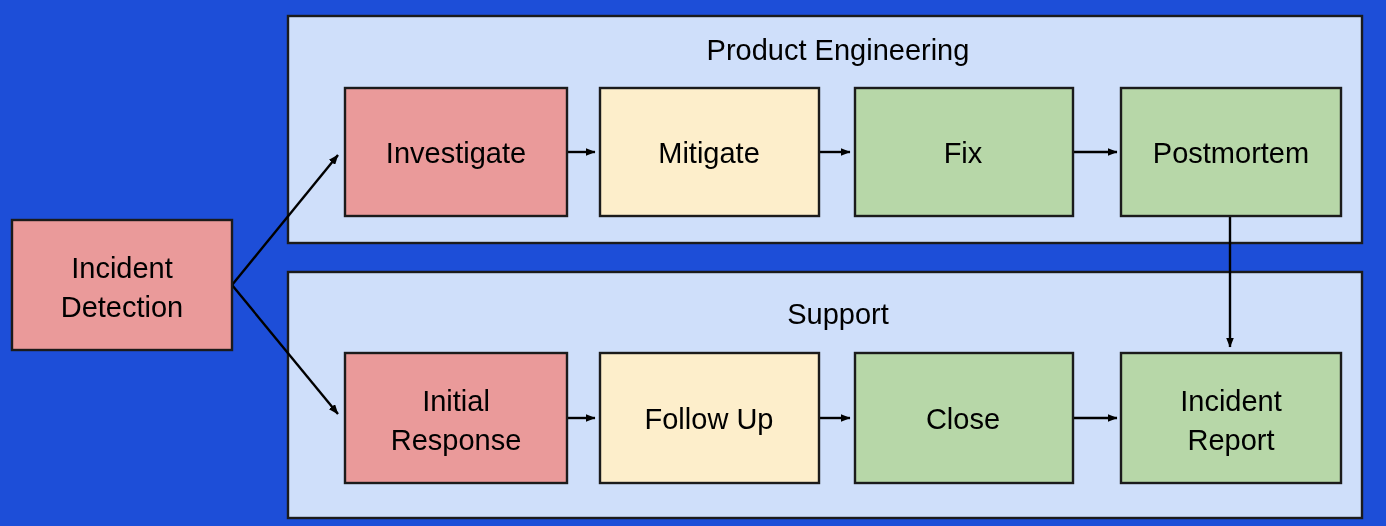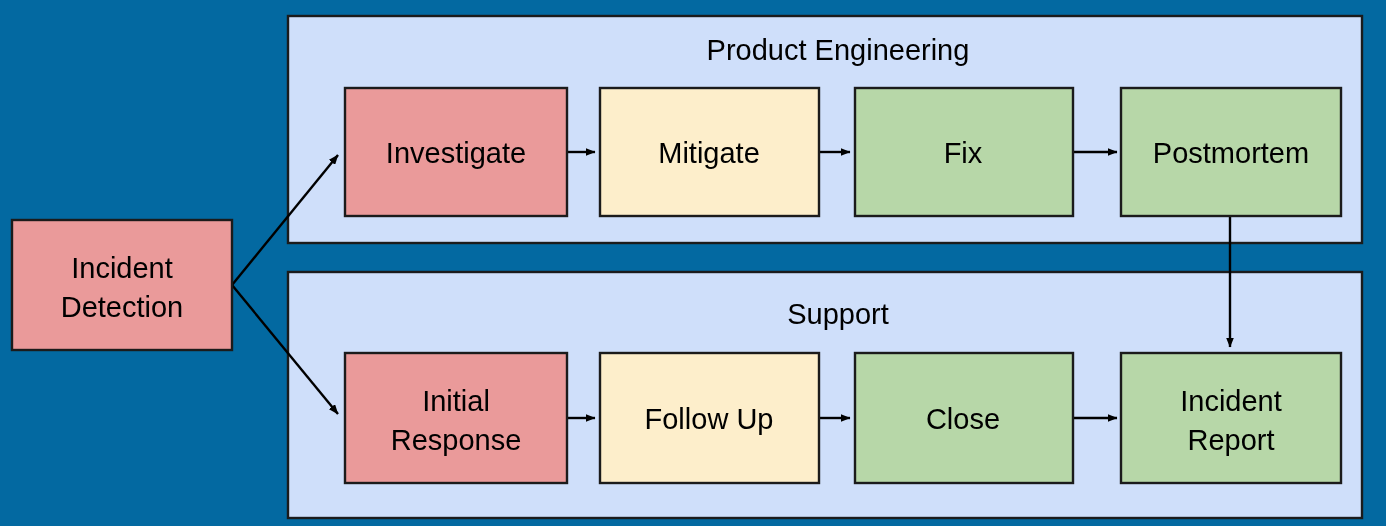--- a/index.html
+++ b/index.html
@@ -4,21 +4,21 @@
 <style>
   html, body {
     margin: 0;
     padding: 0;
     background: #ffffff;
   }
   #canvas {
     position: relative;
     width: 1386px;
     height: 526px;
-    background: #0369a1;
+    background: #1d4ed8;
     overflow: hidden;
     font-family: "Liberation Sans", sans-serif;
   }
   svg#diagram {
     position: absolute;
     left: 0;
     top: 0;
     width: 1386px;
     height: 526px;
     display: block;

